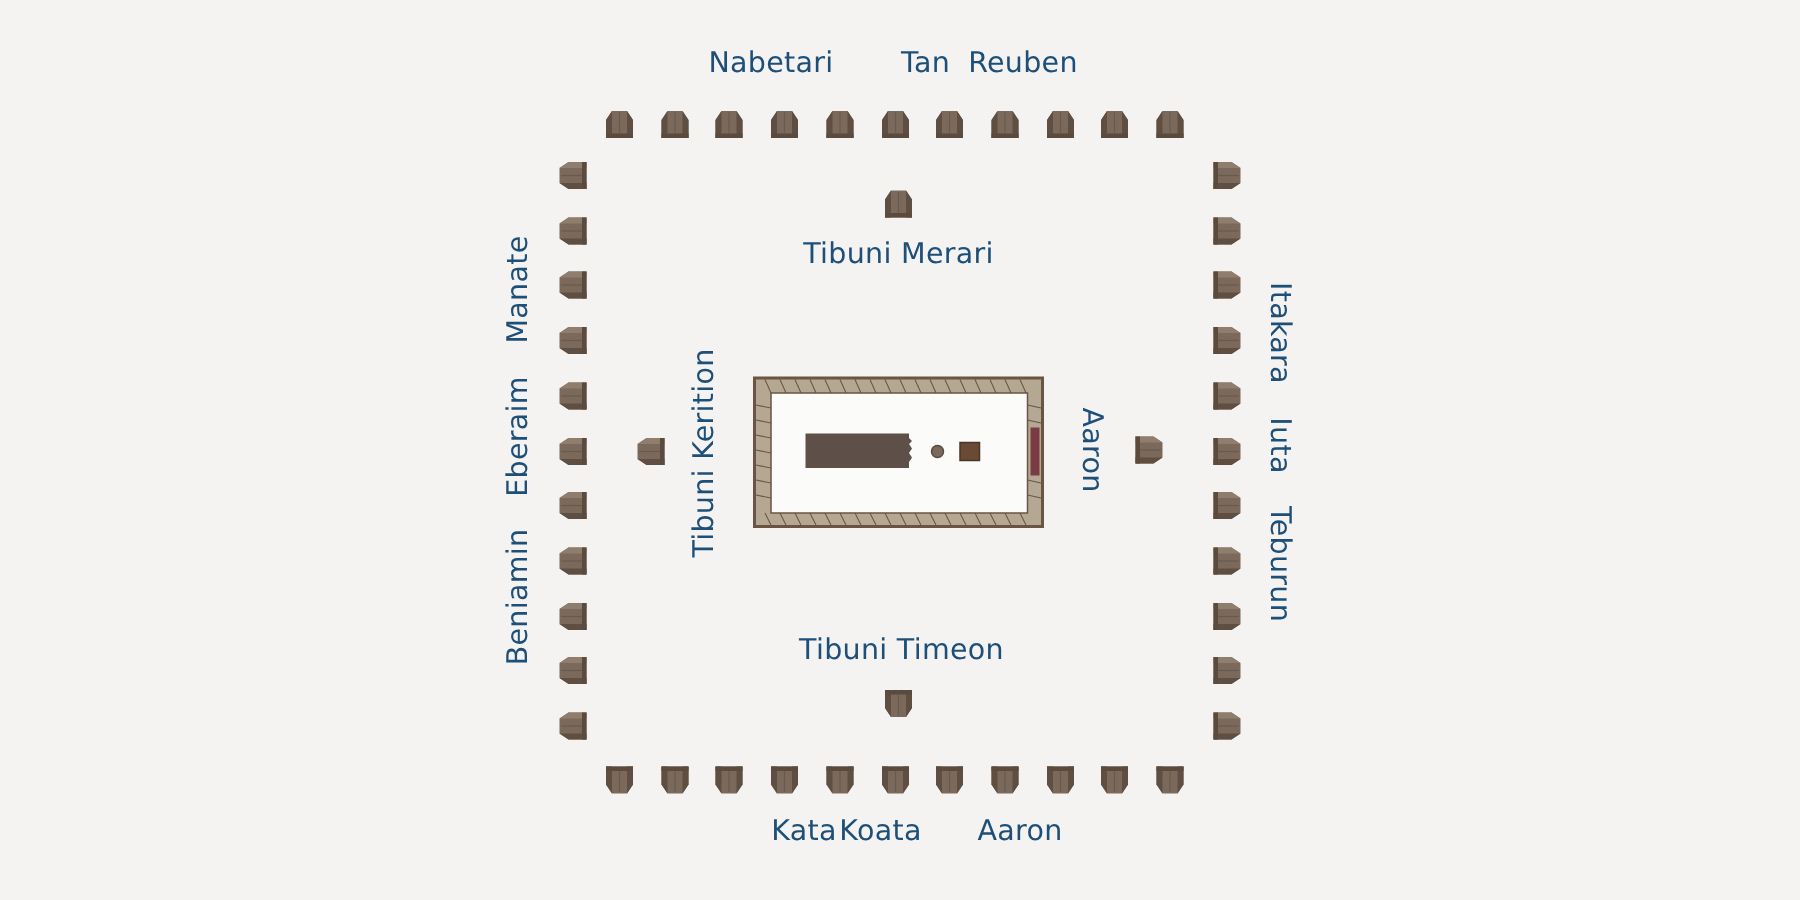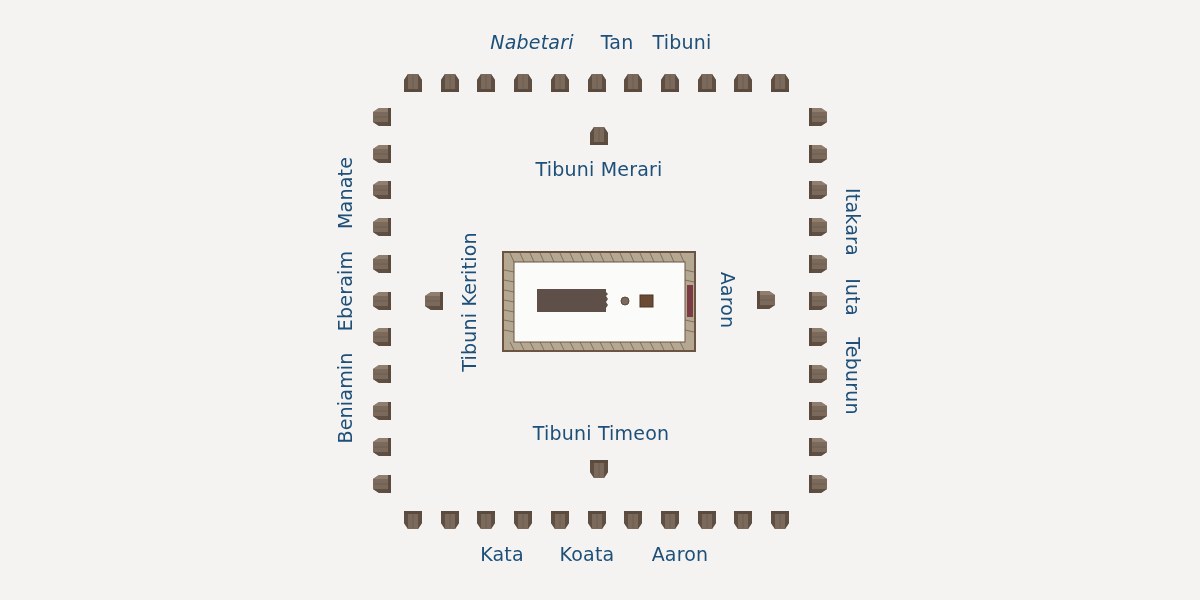--- a/index.html
+++ b/index.html
@@ -20,25 +20,25 @@
     .hlabel { transform: translateX(-50%); }
     .vlabel-up { transform-origin: center center; transform: translate(-50%, -50%) rotate(-90deg); }
     .vlabel-down { transform-origin: center center; transform: translate(-50%, -50%) rotate(90deg); }
     svg { display: block; }
   </style>
 </head>
 <body>
 
 <div class="stage">
 
-  <div class="label hlabel" style="left:532px; top:31px;font-style:italic;">Nabetari</div>
+  <div class="label hlabel" style="left:514px; top:31px;">Nabetari</div>
   <div class="label hlabel" style="left:617px; top:31px;">Tan</div>
-  <div class="label hlabel" style="left:682px; top:31px;">Tibuni</div>
-
-  <div class="label hlabel" style="left:502px; top:543px;">Kata</div>
+  <div class="label hlabel" style="left:682px; top:31px;">Reuben</div>
+
+  <div class="label hlabel" style="left:536px; top:543px;">Kata</div>
   <div class="label hlabel" style="left:587px; top:543px;">Koata</div>
   <div class="label hlabel" style="left:680px; top:543px;">Aaron</div>
 
   <div class="label vlabel-up" style="left:345px; top:398px;">Beniamin</div>
   <div class="label vlabel-up" style="left:345px; top:291px;">Eberaim</div>
   <div class="label vlabel-up" style="left:345px; top:193px;">Manate</div>
 
   <div class="label vlabel-down" style="left:853px; top:222px;">Itakara</div>
   <div class="label vlabel-down" style="left:853px; top:297px;">Iuta</div>
   <div class="label vlabel-down" style="left:853px; top:376px;">Teburun</div>

